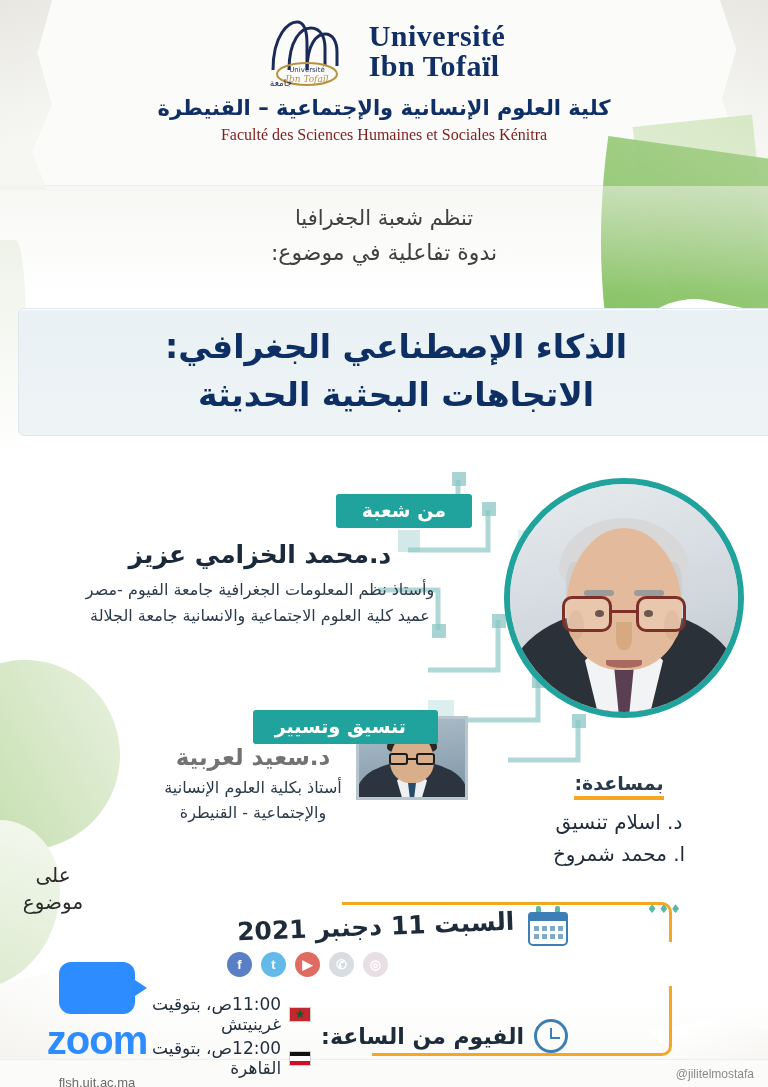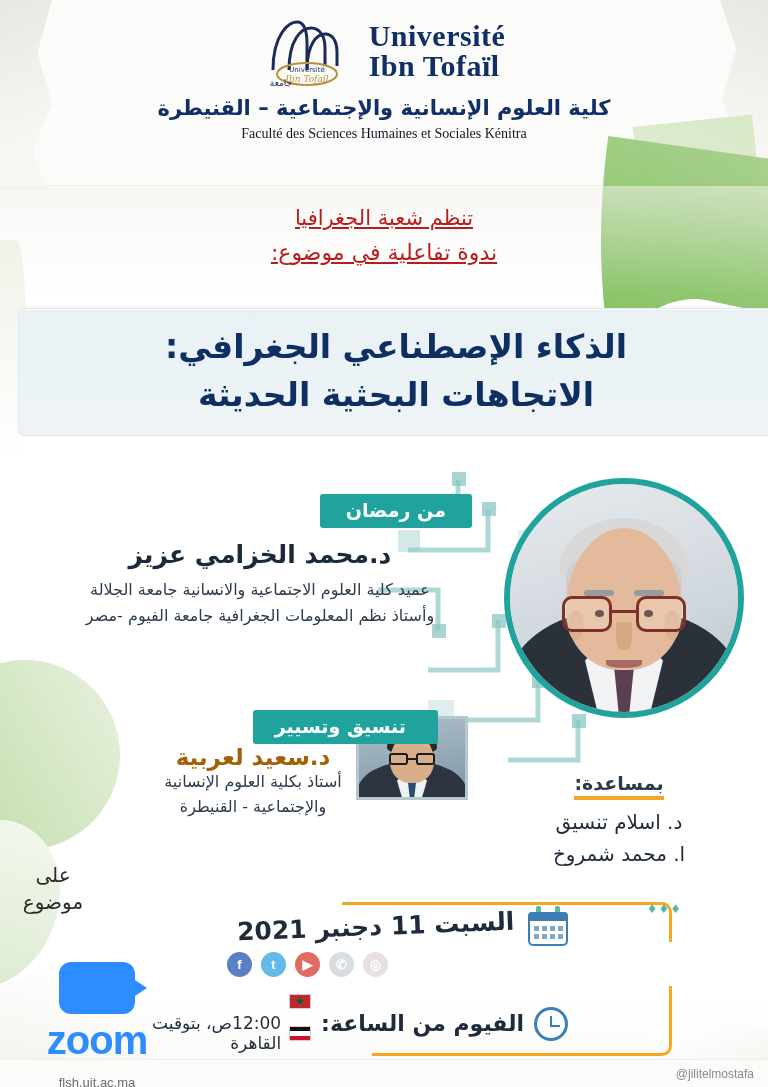--- a/index.html
+++ b/index.html
@@ -124,32 +124,31 @@
   .logo-text .l2 { font-size: 30px; }
 
   .fac-ar {
     margin-top: 8px;
     font-size: 21px; font-weight: bold; color: #0f2f66;
     direction: rtl;
   }
   .fac-fr {
     margin-top: 6px;
     font-family: "Liberation Serif", serif;
-    font-size: 14px; color: #0f172a; direction: ltr;
+    font-size: 16px; color: #7f1d1d; direction: ltr;
   }
 
   
   .intro {
     position: absolute; top: 206px; left: 0; width: 768px;
     text-align: center; z-index: 5;
   }
   .intro .line {
-    font-size: 21px; color: #b91c1c; margin-bottom: 10px;
+    font-size: 21px; color: #404040; margin-bottom: 10px;
     letter-spacing: 0px;
-    text-decoration: underline;
   }
   .intro .line2 { font-size: 22px; }
 
   
   .title-band {
     position: absolute; top: 308px; left: 18px; width: 756px;
     background: linear-gradient(180deg, #e9f1f4 0%, #eef4f6 100%);
     border: 1px solid #dce8ec;
     border-radius: 6px;
     padding: 14px 18px 16px;
@@ -327,21 +326,21 @@
   }
   .sup-role {
     font-size: 16px; color: #2c3b4c; line-height: 1.6;
   }
 
   
   .coord-block {
     position: absolute; top: 744px; right: 300px; width: 430px;
     text-align: center; z-index: 7; direction: rtl;
   }
-  .coord-name { font-size: 23px; font-weight: bold; color: #a16207; }
+  .coord-name { font-size: 23px; font-weight: bold; color: #737373; margin-bottom: 6px; }
   .coord-role { font-size: 16px; color: #2c3b4c; line-height: 1.55; }
 
   
   .assist {
     position: absolute; top: 772px; right: 24px; width: 250px;
     text-align: center; z-index: 7; direction: rtl;
   }
   .assist-head {
     display: inline-block;
     font-size: 19px; font-weight: bold; color: #2a3a4a;
@@ -591,25 +590,25 @@
     <div class="ph-eye-r"></div>
     <div class="glasses">
       <div class="lens l"></div>
         <div class="bridge"></div>
         <div class="lens r"></div>
     </div>
     <div class="ph-nose"></div>
     <div class="ph-mouth"></div>
   </div>
 
-  <div class="badge-teal">من رمضان</div>
+  <div class="badge-teal">من شعبة</div>
   <div class="sup-block">
     <div class="sup-name">د.محمد الخزامي عزيز</div>
+    <div class="sup-role">وأستاذ نظم المعلومات الجغرافية جامعة الفيوم -مصر</div>
     <div class="sup-role">عميد كلية العلوم الاجتماعية والانسانية جامعة الجلالة</div>
-    <div class="sup-role">وأستاذ نظم المعلومات الجغرافية جامعة الفيوم -مصر</div>
   </div>
 
   <div class="badge-teal2">تنسيق وتسيير</div>
   <div class="photo-small">
     <div class="ps-bg"></div>
     <div class="ps-suit"></div>
     <div class="ps-shirt"></div>
     <div class="ps-tie"></div>
     <div class="ps-hair"></div>
     <div class="ps-head"></div>
@@ -672,20 +671,21 @@
     <div class="soc wa">✆</div>
     <div class="soc ig">◎</div>
   </div>
 
   <div class="time-wrap">
     <div class="clock-icon"></div>
     <div class="time-label">الفيوم من الساعة:</div>
     <div class="time-lines">
       <div class="time-line">
         <span class="flag ma"></span>
+        <span>11:00ص، بتوقيت غرينيتش</span>
       </div>
       <div class="time-line">
         <span class="flag eg"></span>
         <span>12:00ص، بتوقيت القاهرة</span>
       </div>
     </div>
   </div>
 
   <div class="bg bg-bottom-band"></div>
   <div class="handle">@jilitelmostafa</div>

